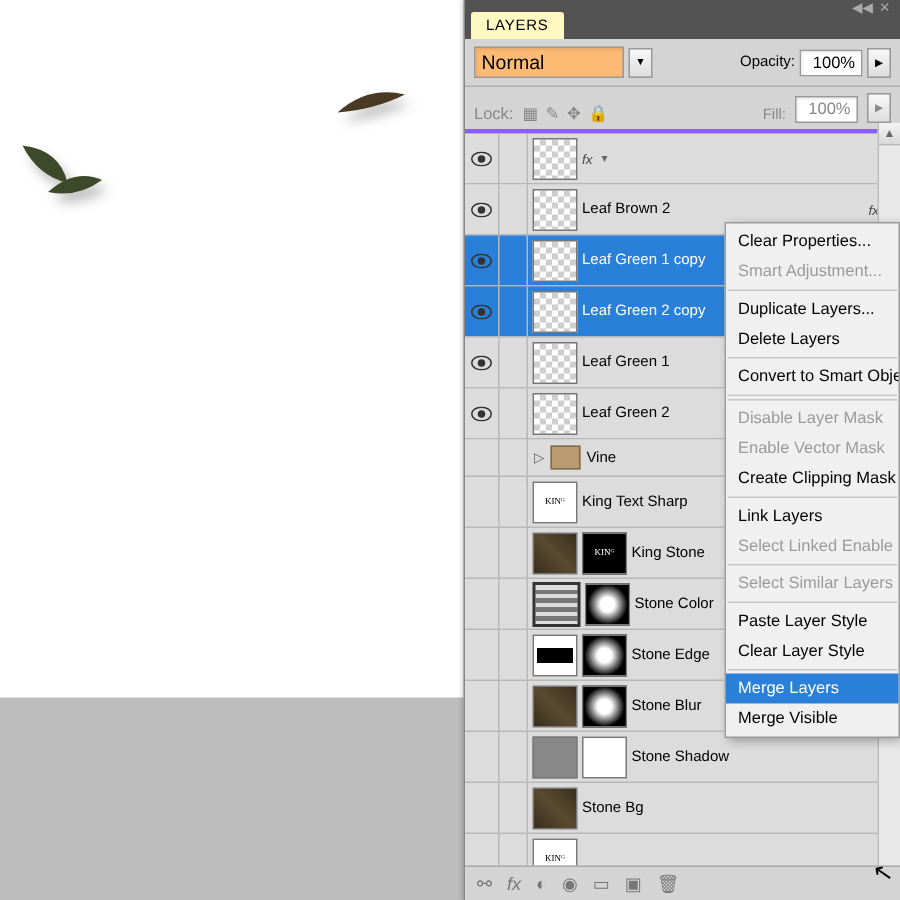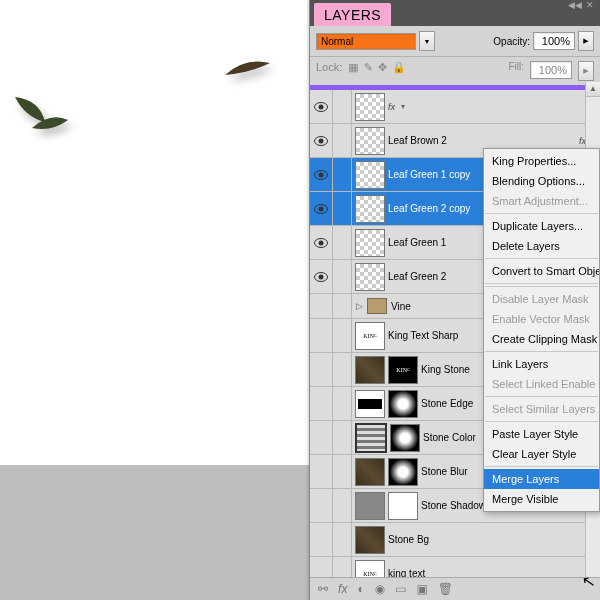--- a/index.html
+++ b/index.html
@@ -3,27 +3,27 @@
 <meta charset="utf-8">
 <style>
 body{margin:0;font-family:"Lucida Grande",Tahoma,sans-serif;font-size:11px;color:#000;background:#fff;width:600px;height:600px;overflow:hidden;position:relative}
 .canvas{position:absolute;left:0;top:0;width:600px;height:465px;background:#fff}
 .canvas-gray{position:absolute;left:0;top:465px;width:600px;height:135px;background:#bdbdbd}
 .leaf{position:absolute;filter:drop-shadow(4px 6px 4px rgba(0,0,0,0.25))}
 .panel{position:absolute;right:0;top:0;width:290px;height:600px;background:#d4d4d4;border-left:1px solid #888;box-shadow:-1px 0 3px rgba(0,0,0,0.2)}
 .titlebar{height:6px;background:#535353;display:flex;justify-content:flex-end;align-items:center;padding:0 4px;gap:8px;color:#ccc;font-size:9px}
 .tb-icon{width:10px;height:6px;color:#aaa}
 .tabs{height:20px;background:#535353;display:flex;align-items:flex-end;padding-left:4px}
-.tab{background:#f9a8d4;padding:4px 10px 3px;font-size:14px;border-radius:2px 2px 0 0;letter-spacing:0.5px}
+.tab{background:#fef9c3;padding:4px 10px 3px;font-size:10px;border-radius:2px 2px 0 0;letter-spacing:0.5px}
 .opts{padding:5px 6px;display:flex;align-items:center;gap:3px;border-bottom:1px solid #b0b0b0}
-.select{border:1px solid #999;background:#f97316;padding:2px 4px;width:90px;font-size:10px;box-shadow:inset 1px 1px 2px rgba(0,0,0,0.1)}
+.select{border:1px solid #999;background:#fdba74;padding:2px 4px;width:90px;font-size:13px;box-shadow:inset 1px 1px 2px rgba(0,0,0,0.1)}
 .dd{width:14px;height:18px;border:1px solid #999;background:linear-gradient(#f8f8f8,#ddd);display:flex;align-items:center;justify-content:center;font-size:7px}
 .lbl{font-size:10px;margin-left:auto}
 .pct{border:1px solid #999;background:#ffffff;padding:2px 4px;width:32px;text-align:right;box-shadow:inset 1px 1px 2px rgba(0,0,0,0.1)}
-.lockrow{padding:4px 6px;display:flex;align-items:flex-start;gap:6px;border-bottom:5px solid #8b5cf6;color:#888}
+.lockrow{padding:4px 6px;display:flex;align-items:flex-end;gap:6px;border-bottom:3px solid #8b5cf6;color:#888}
 .lock-icons{display:flex;gap:5px;font-size:11px}
 .layers{overflow:hidden}
 .layer{display:flex;align-items:center;height:33px;border-bottom:1px solid #b8b8b8;background:#dcdcdc}
 .layer.sel{background:#2a80d8;color:#fff}
 .vis{width:22px;height:33px;display:flex;align-items:center;justify-content:center;border-right:1px solid #b8b8b8}
 .eye{width:14px;height:10px}
 .lockcol{width:18px;height:33px;border-right:1px solid #b8b8b8}
 .thumb{width:28px;height:26px;border:1px solid #777;margin:0 3px;background:#fff;flex-shrink:0;position:relative}
 .checker{background-image:linear-gradient(45deg,#ccc 25%,transparent 25%),linear-gradient(-45deg,#ccc 25%,transparent 25%),linear-gradient(45deg,transparent 75%,#ccc 75%),linear-gradient(-45deg,transparent 75%,#ccc 75%);background-size:8px 8px;background-position:0 0,0 4px,4px -4px,-4px 0}
 .lname{flex:1;font-size:10px;white-space:nowrap;overflow:hidden}
@@ -191,37 +191,37 @@
         <div class="thumb t-stone"></div>
         <div class="mask">
           <div class="t-king" style="position:absolute;inset:0">KINᴳ</div>
         </div>
         <span class="lname">King Stone</span>
         <span class="expand"></span>
       </div>
       <div class="layer">
         <div class="vis"></div>
         <div class="lockcol"></div>
+        <div class="thumb t-bars"></div>
+        <div class="mask">
+          <div class="dot"></div>
+        </div>
+        <span class="lname">Stone Color</span>
+        <span class="expand"></span>
+      </div>
+      <div class="layer">
+        <div class="vis"></div>
+        <div class="lockcol"></div>
         <div class="thumb">
           <div style="position:absolute;left:2px;right:2px;top:8px;height:10px;background:#000"></div>
         </div>
         <div class="mask">
           <div class="dot"></div>
         </div>
         <span class="lname">Stone Edge</span>
-        <span class="expand"></span>
-      </div>
-      <div class="layer">
-        <div class="vis"></div>
-        <div class="lockcol"></div>
-        <div class="thumb t-bars"></div>
-        <div class="mask">
-          <div class="dot"></div>
-        </div>
-        <span class="lname">Stone Color</span>
         <span class="expand"></span>
       </div>
       <div class="layer">
         <div class="vis"></div>
         <div class="lockcol"></div>
         <div class="thumb t-stone"></div>
         <div class="mask">
           <div class="dot"></div>
         </div>
         <span class="lname">Stone Blur</span>
@@ -241,43 +241,41 @@
         <div class="thumb t-stone"></div>
         <span class="lname">Stone Bg</span>
         <span class="expand"></span>
       </div>
       <div class="layer">
         <div class="vis"></div>
         <div class="lockcol"></div>
         <div class="thumb">
           <div style="position:absolute;inset:0;font-size:6px;font-family:serif;display:flex;align-items:center;justify-content:center">KINᴳ</div>
         </div>
-        <span class="lname">king text</span>
         <span class="expand"></span>
       </div>
     </div>
 
   <div class="scroll">
     <div class="btn">▲</div>
   </div>
 
   <div class="footer">
     <span>⚯</span>
     <span style="font-style:italic">fx</span>
     <span>◐</span>
     <span>◉</span>
     <span>▭</span>
     <span>▣</span>
     <span>🗑</span>
   </div>
 </div>
 
 <div class="context" id="ctx">
-    <div class="ctx-item">King Properties...</div>
-    <div class="ctx-item">Blending Options...</div>
+    <div class="ctx-item">Clear Properties...</div>
     <div class="ctx-item disabled">Smart Adjustment...</div>
     <div class="ctx-sep"></div>
     <div class="ctx-item">Duplicate Layers...</div>
     <div class="ctx-item">Delete Layers</div>
     <div class="ctx-sep"></div>
     <div class="ctx-item">Convert to Smart Object</div>
     <div class="ctx-sep"></div>
     <div class="ctx-sep"></div>
     <div class="ctx-item disabled">Disable Layer Mask</div>
     <div class="ctx-item disabled">Enable Vector Mask</div>

